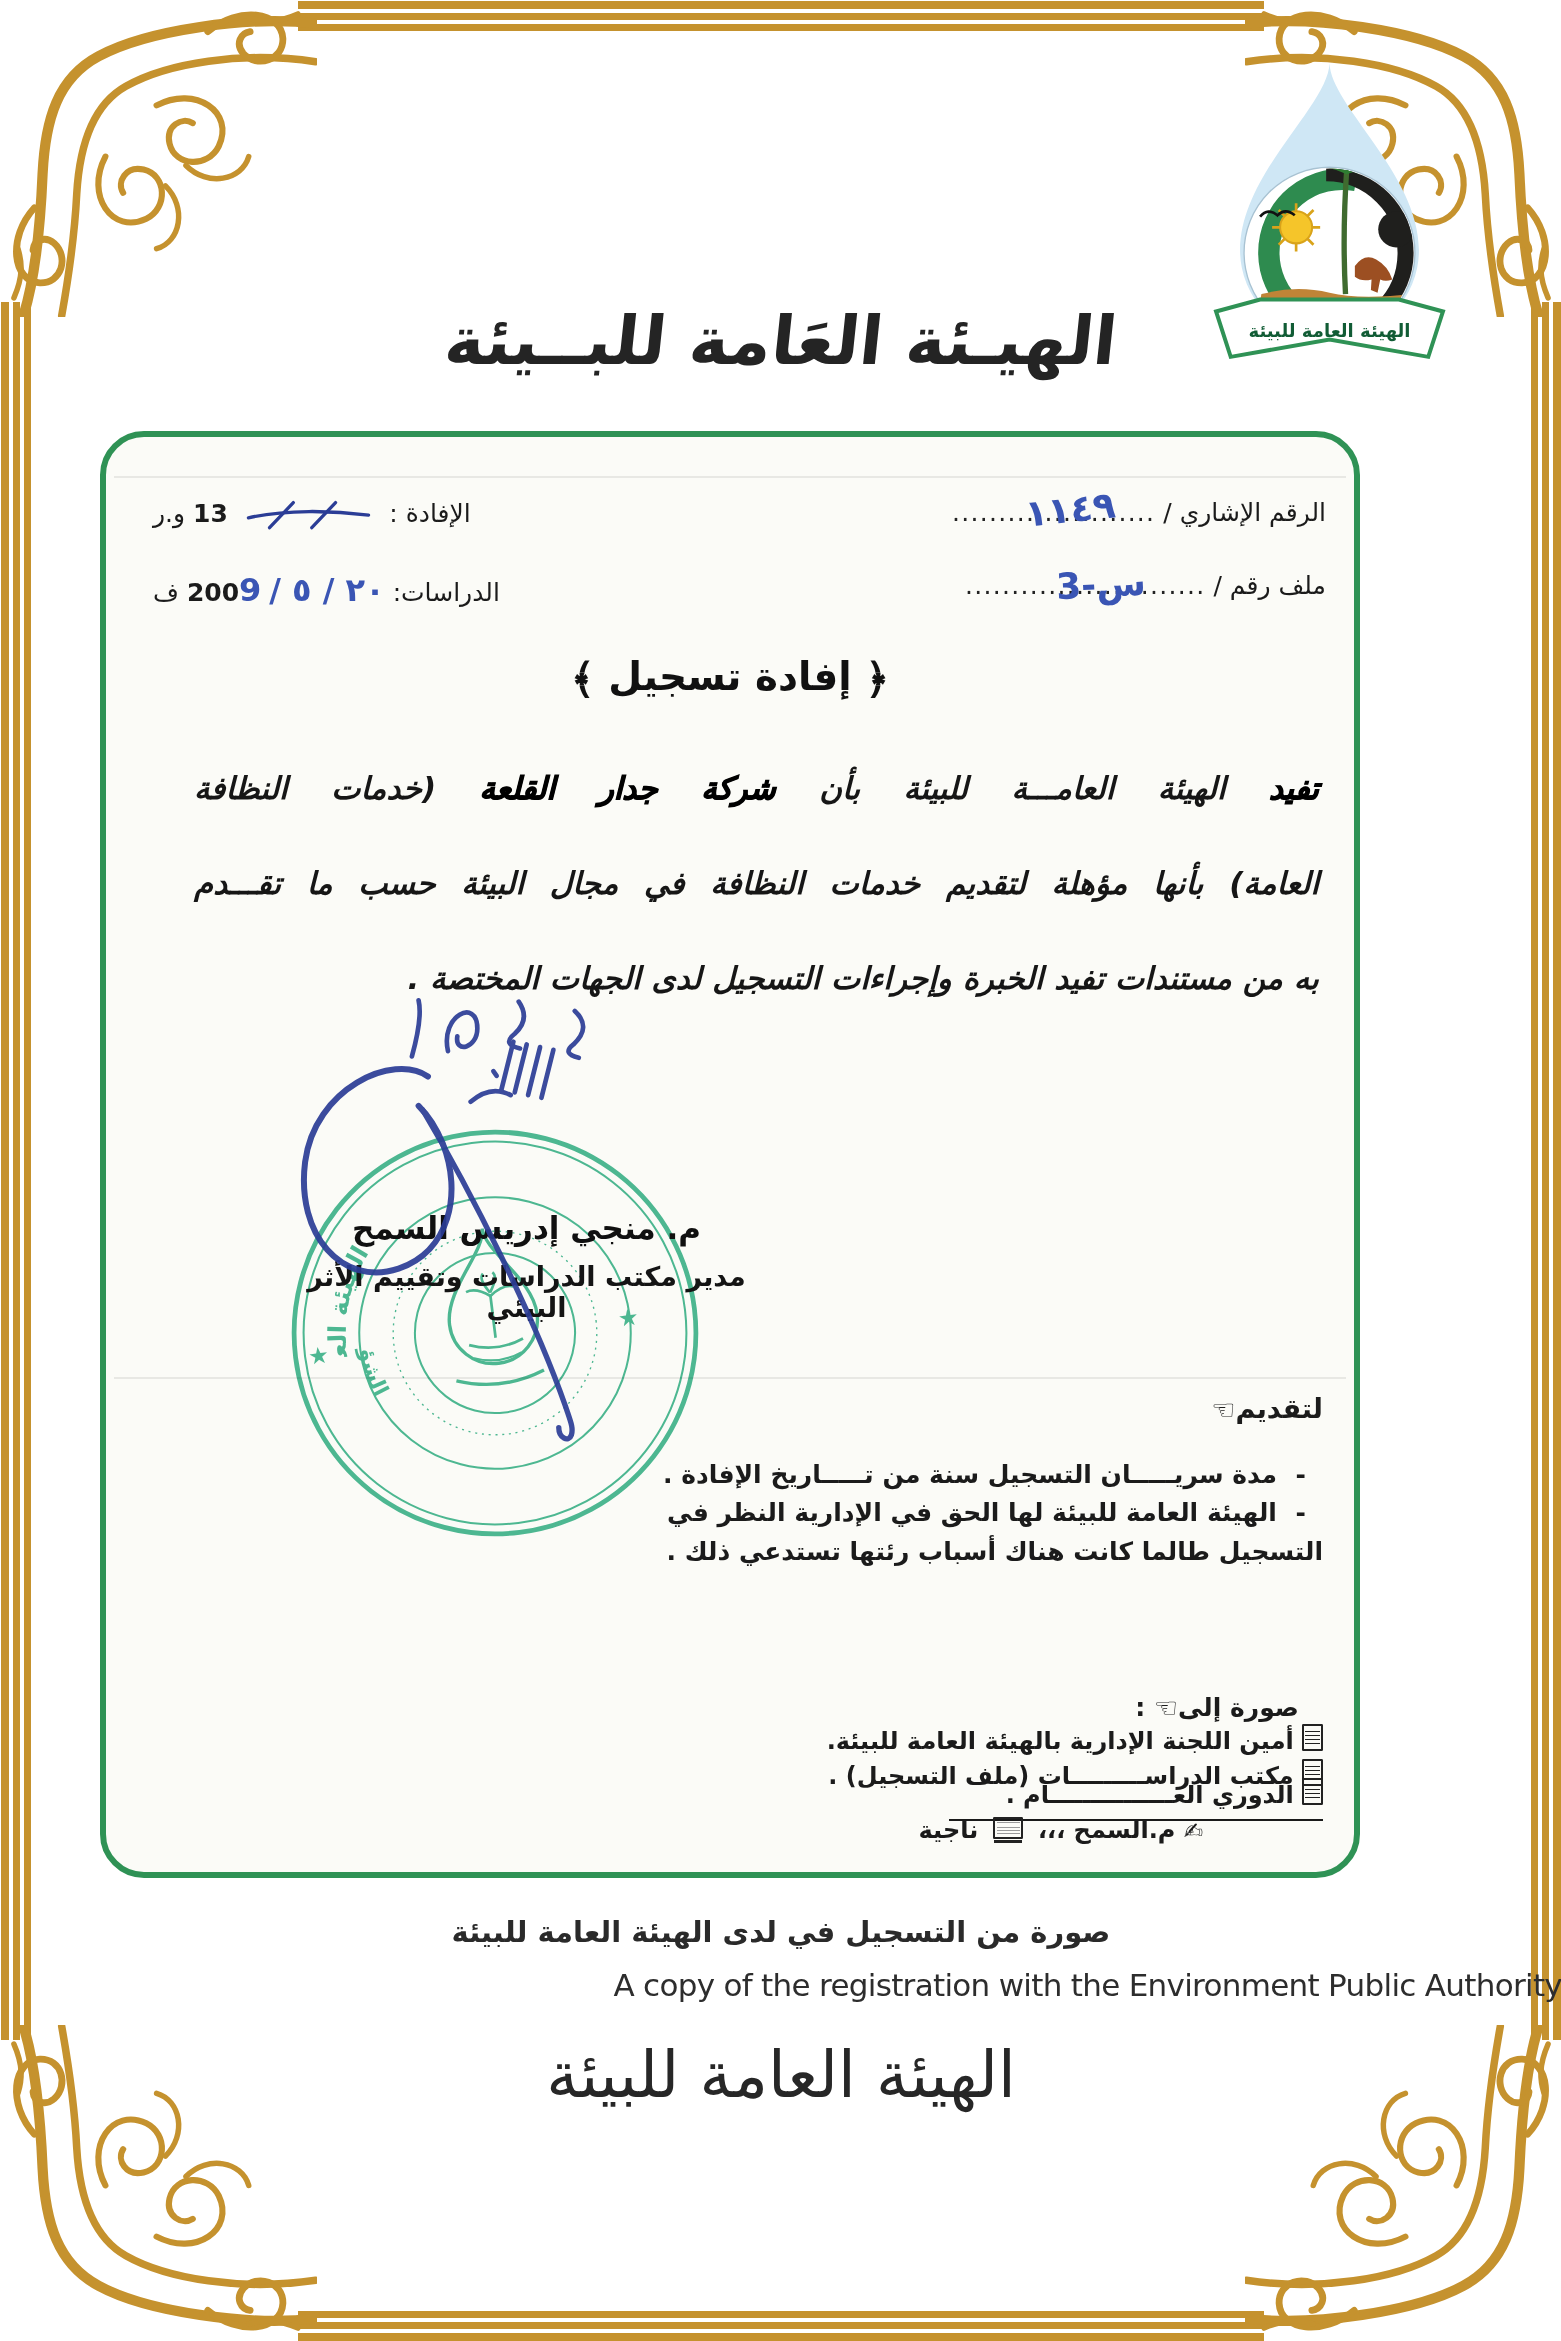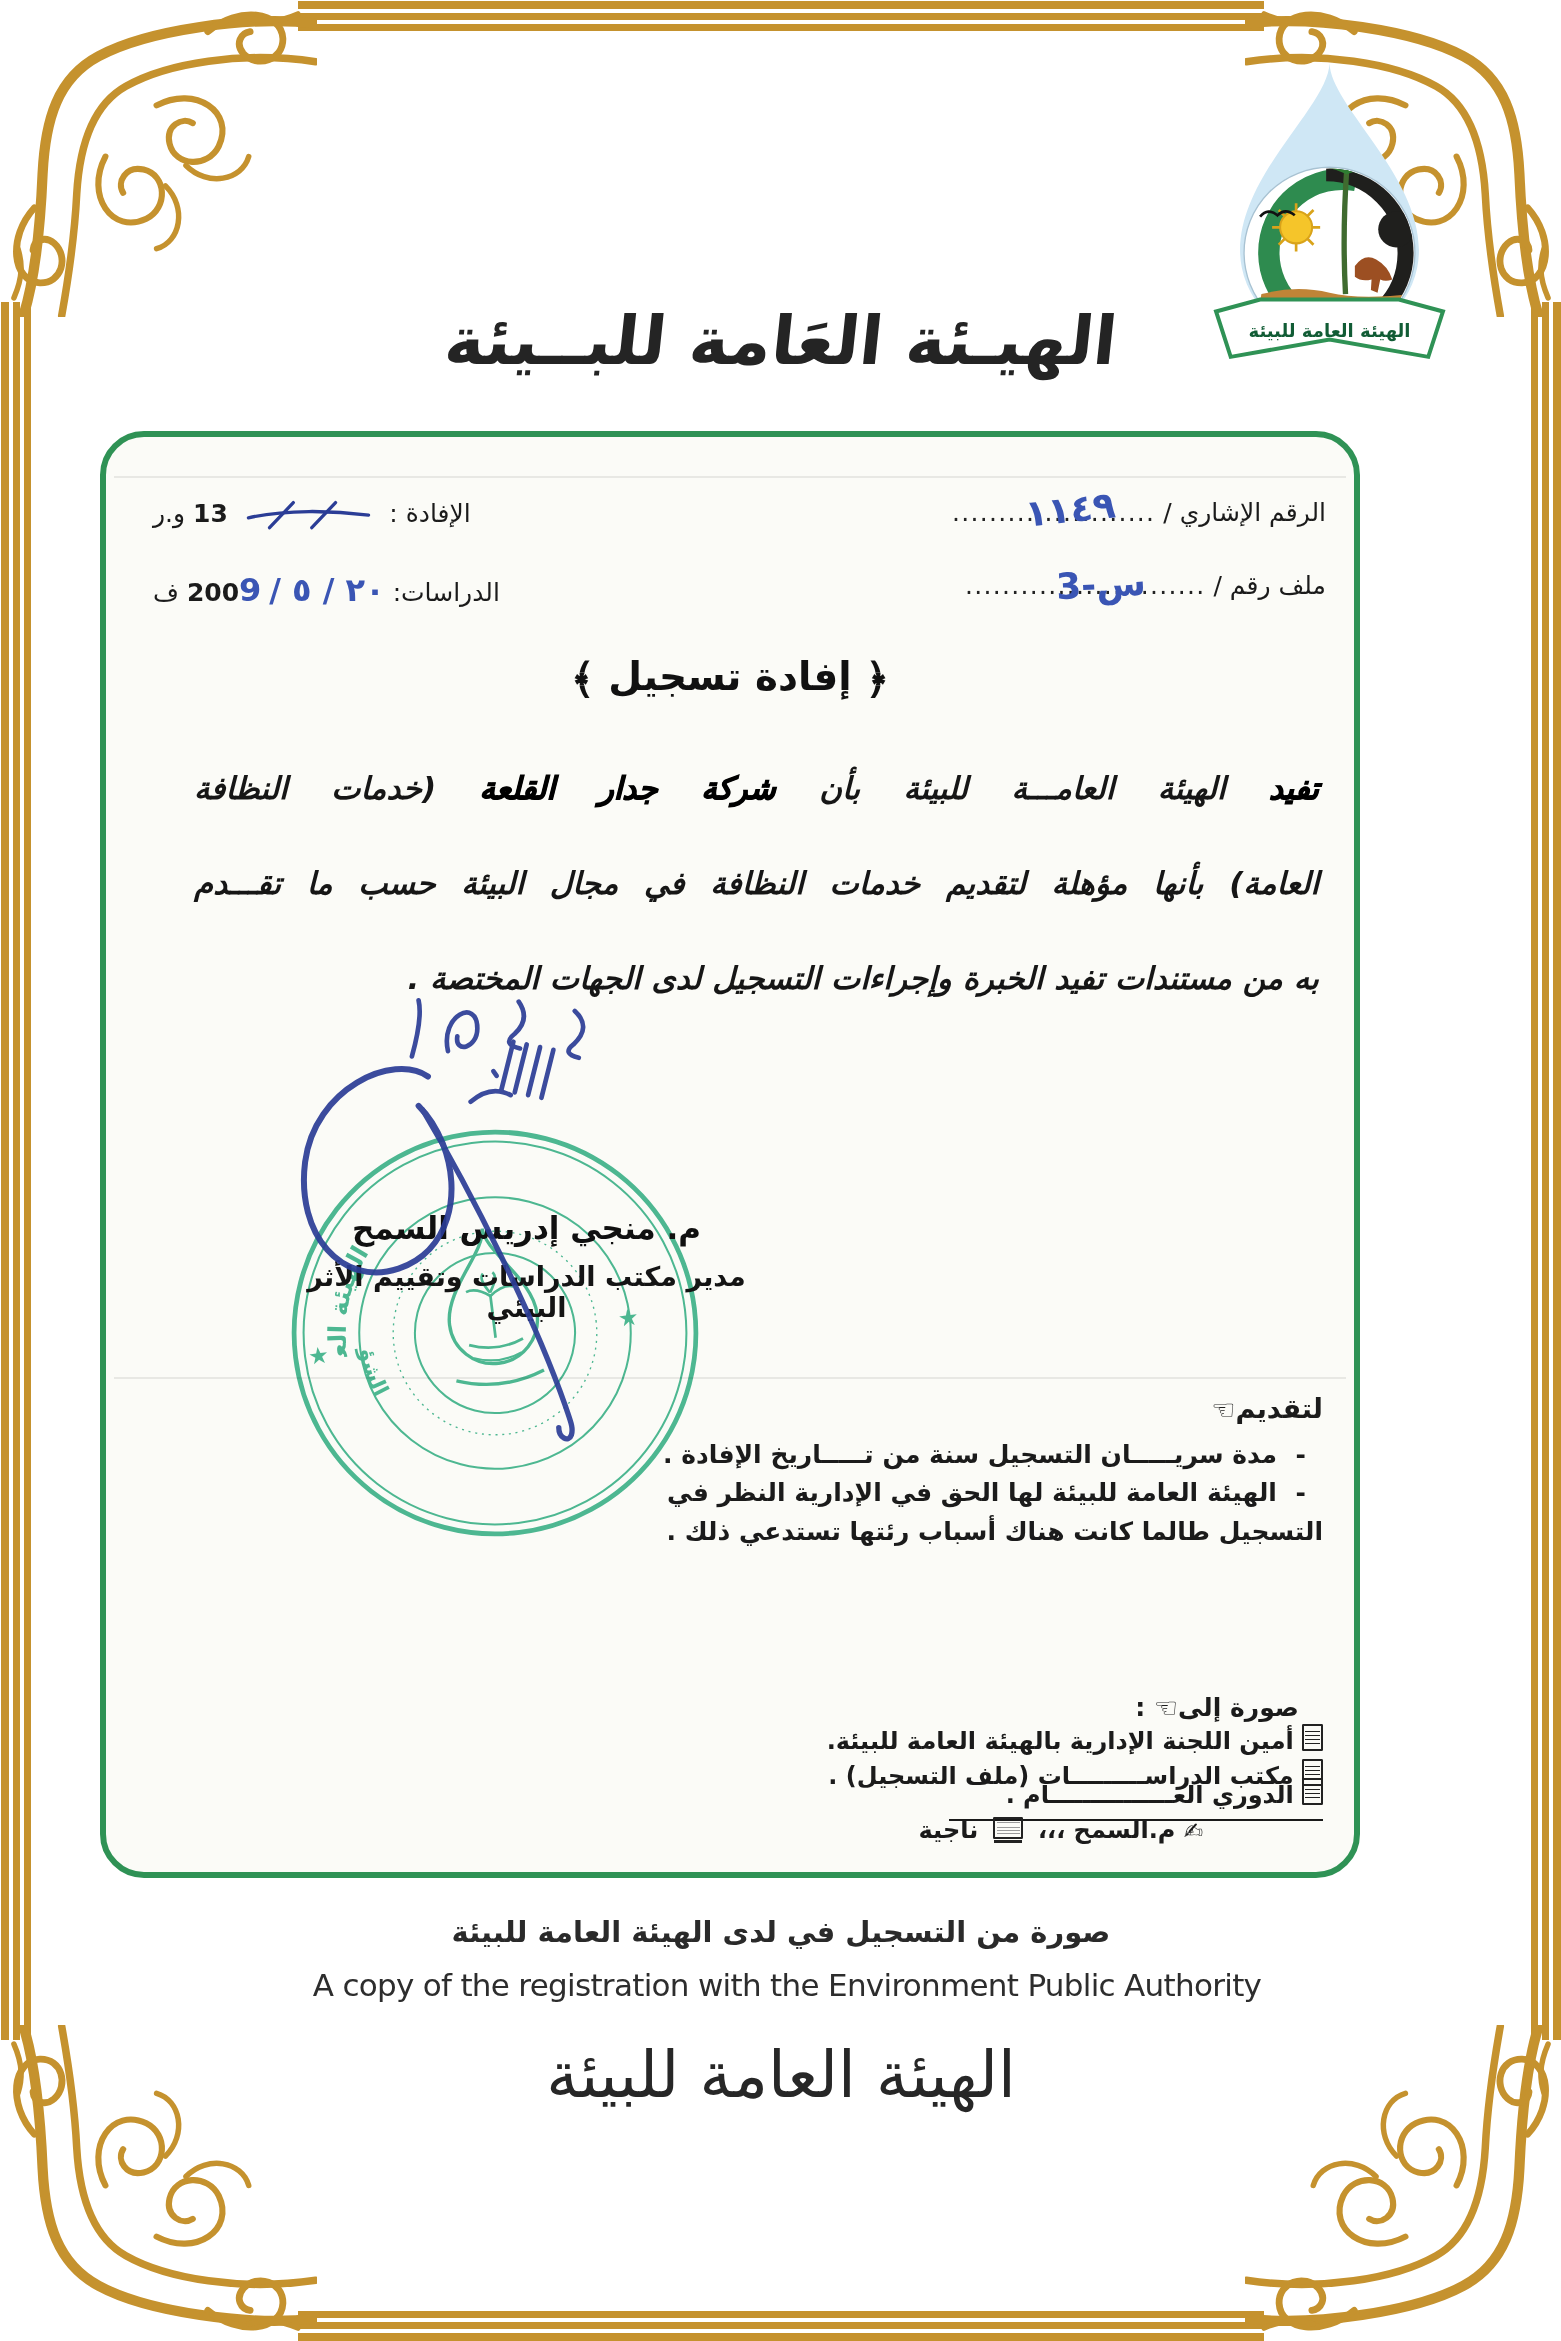--- a/index.html
+++ b/index.html
@@ -51,42 +51,42 @@
   }
   .bline:last-child{text-align-last:right;}
   .xb{color:#000;-webkit-text-stroke:0.9px #000;}
   .signame{position:absolute;left:180px;top:773px;width:481px;text-align:center;z-index:2;}
   .signame .nm{font-size:31px;font-weight:700;color:#101010;}
   .signame .ttl{font-size:27px;font-weight:700;margin-top:14.7px;color:#141414;}
   .sig-svg{position:absolute;left:167px;top:534px;width:414px;height:554px;z-index:3;}
   .stamp-svg{position:absolute;left:182px;top:689px;width:414px;height:414px;z-index:1;
     transform:rotate(-7deg);opacity:.88;mix-blend-mode:multiply;}
   .notelabel{font-size:27px;font-weight:700;}
-  .noteline{font-size:25px;font-weight:700;white-space:nowrap;}
+  .noteline{font-size:25px;font-weight:700;white-space:nowrap;margin-top:20px;}
   .noteline .dash{margin-left:18.7px;}
   .ccline{font-size:24px;font-weight:700;white-space:nowrap;}
   .cc-rule{border-bottom:2px solid #1a1a1a;padding-bottom:10.7px;width:374px;text-align:right;}
   .doc-icon{
     display:inline-block;width:14.7px;height:18.7px;border:2px solid #222;border-radius:1.3px;
     margin-left:8px;vertical-align:-2px;
     background:repeating-linear-gradient(to bottom,transparent 0 2.7px,#222 2.7px 4px) content-box;
     padding:2px 1.3px;
   }
   .pc-icon{
     position:relative;display:inline-block;width:23px;height:16px;border:2px solid #222;
     border-radius:1.3px;margin:0 6.7px;vertical-align:-1.3px;
     background:repeating-linear-gradient(to bottom,transparent 0 2px,#9a9a9a 2px 2.7px) content-box;
     padding:1.3px;
   }
   .pc-icon::after{content:"";position:absolute;left:-1.3px;right:-1.3px;bottom:-6px;height:3.3px;background:#222;}
   .handglyph{font-size:27px;position:relative;top:1.3px;}
   
   .f-cap-ar{position:absolute;top:1915px;left:0;right:0;text-align:center;
     font-size:29px;font-weight:700;color:#2a2a2a;direction:rtl;}
-  .f-cap-en{position:absolute;top:1967px;left:0;right:0;text-align:center;
+  .f-cap-en{position:absolute;top:1967px;left:0;right:0;text-align:right;
     font-size:31px;color:#2d2d2d;letter-spacing:-0.7px;padding-left:12px;}
   .f-org-ar{position:absolute;top:2038px;left:0;right:0;text-align:center;
     font-size:64px;color:#272727;direction:rtl;}
   .f-org-en{position:absolute;top:2130px;left:0;right:0;text-align:center;
     font-size:38px;color:#272727;letter-spacing:-0.7px;}
 </style>
 </head>
 <body>
 
 <div class="page">

